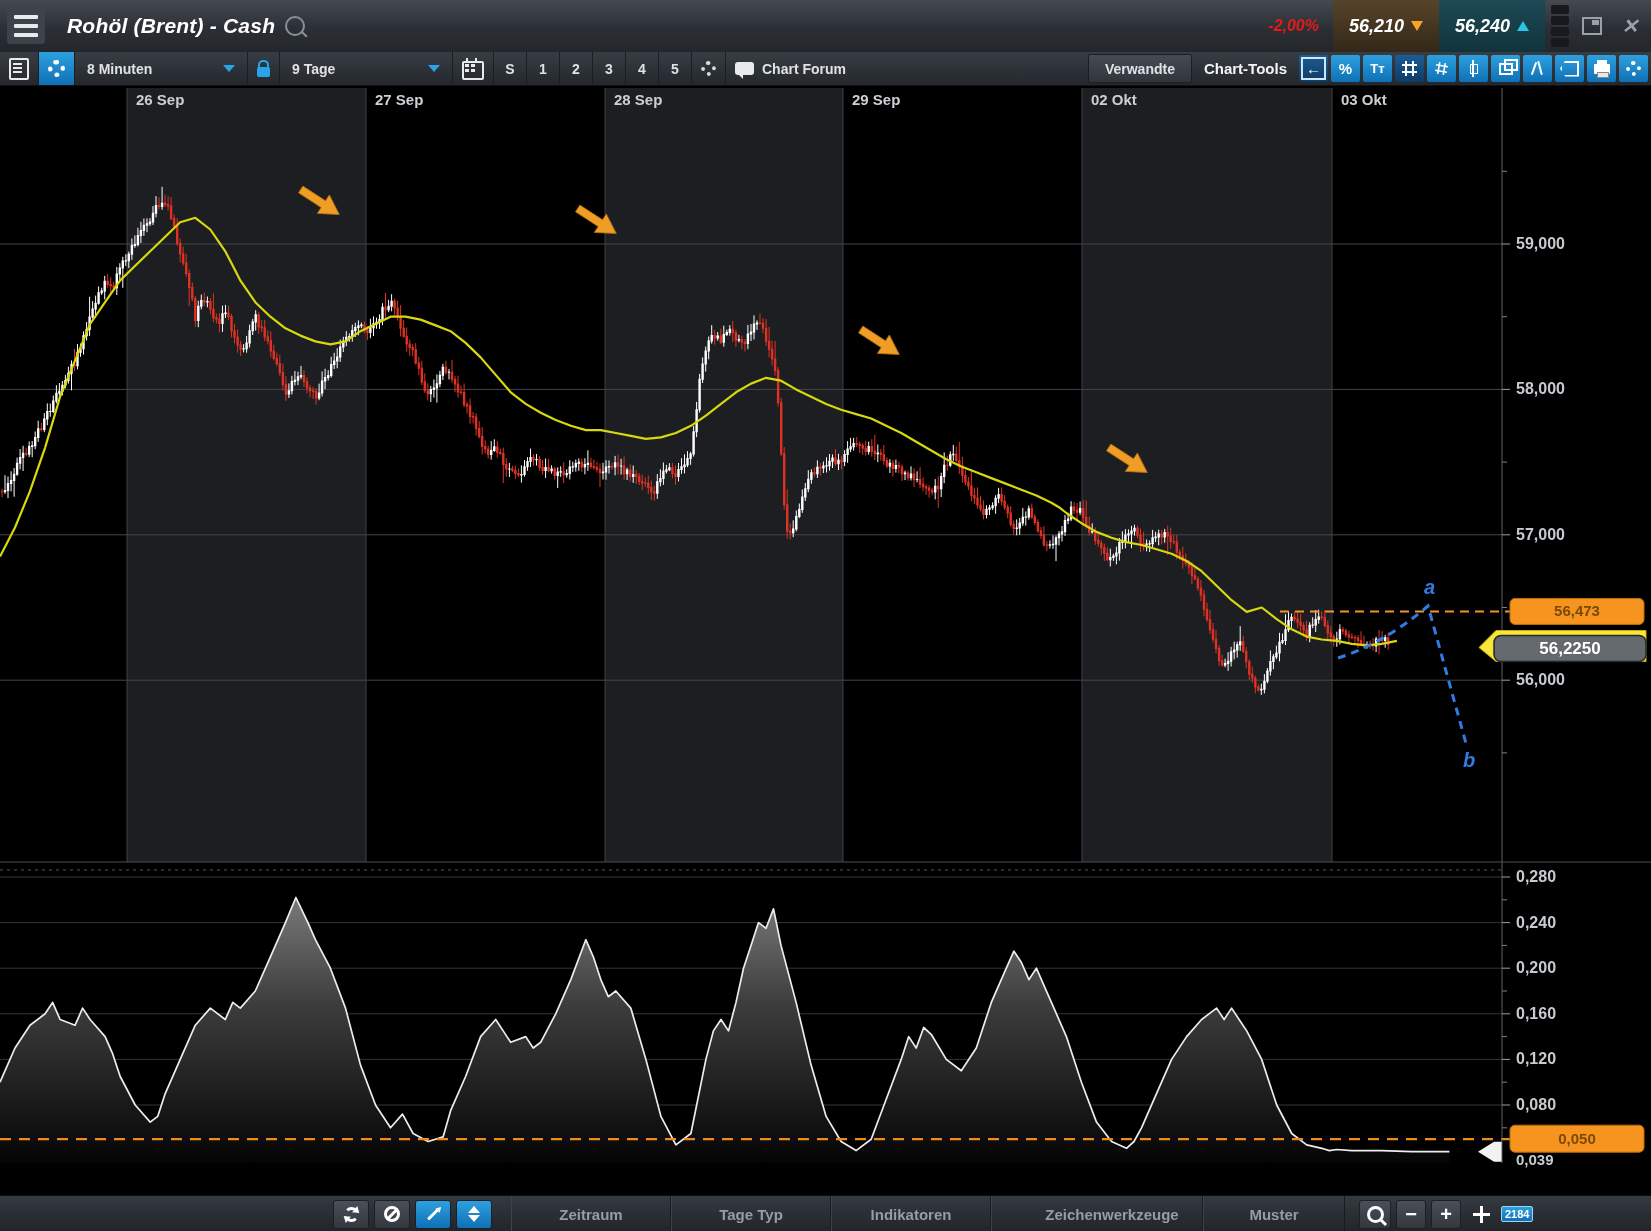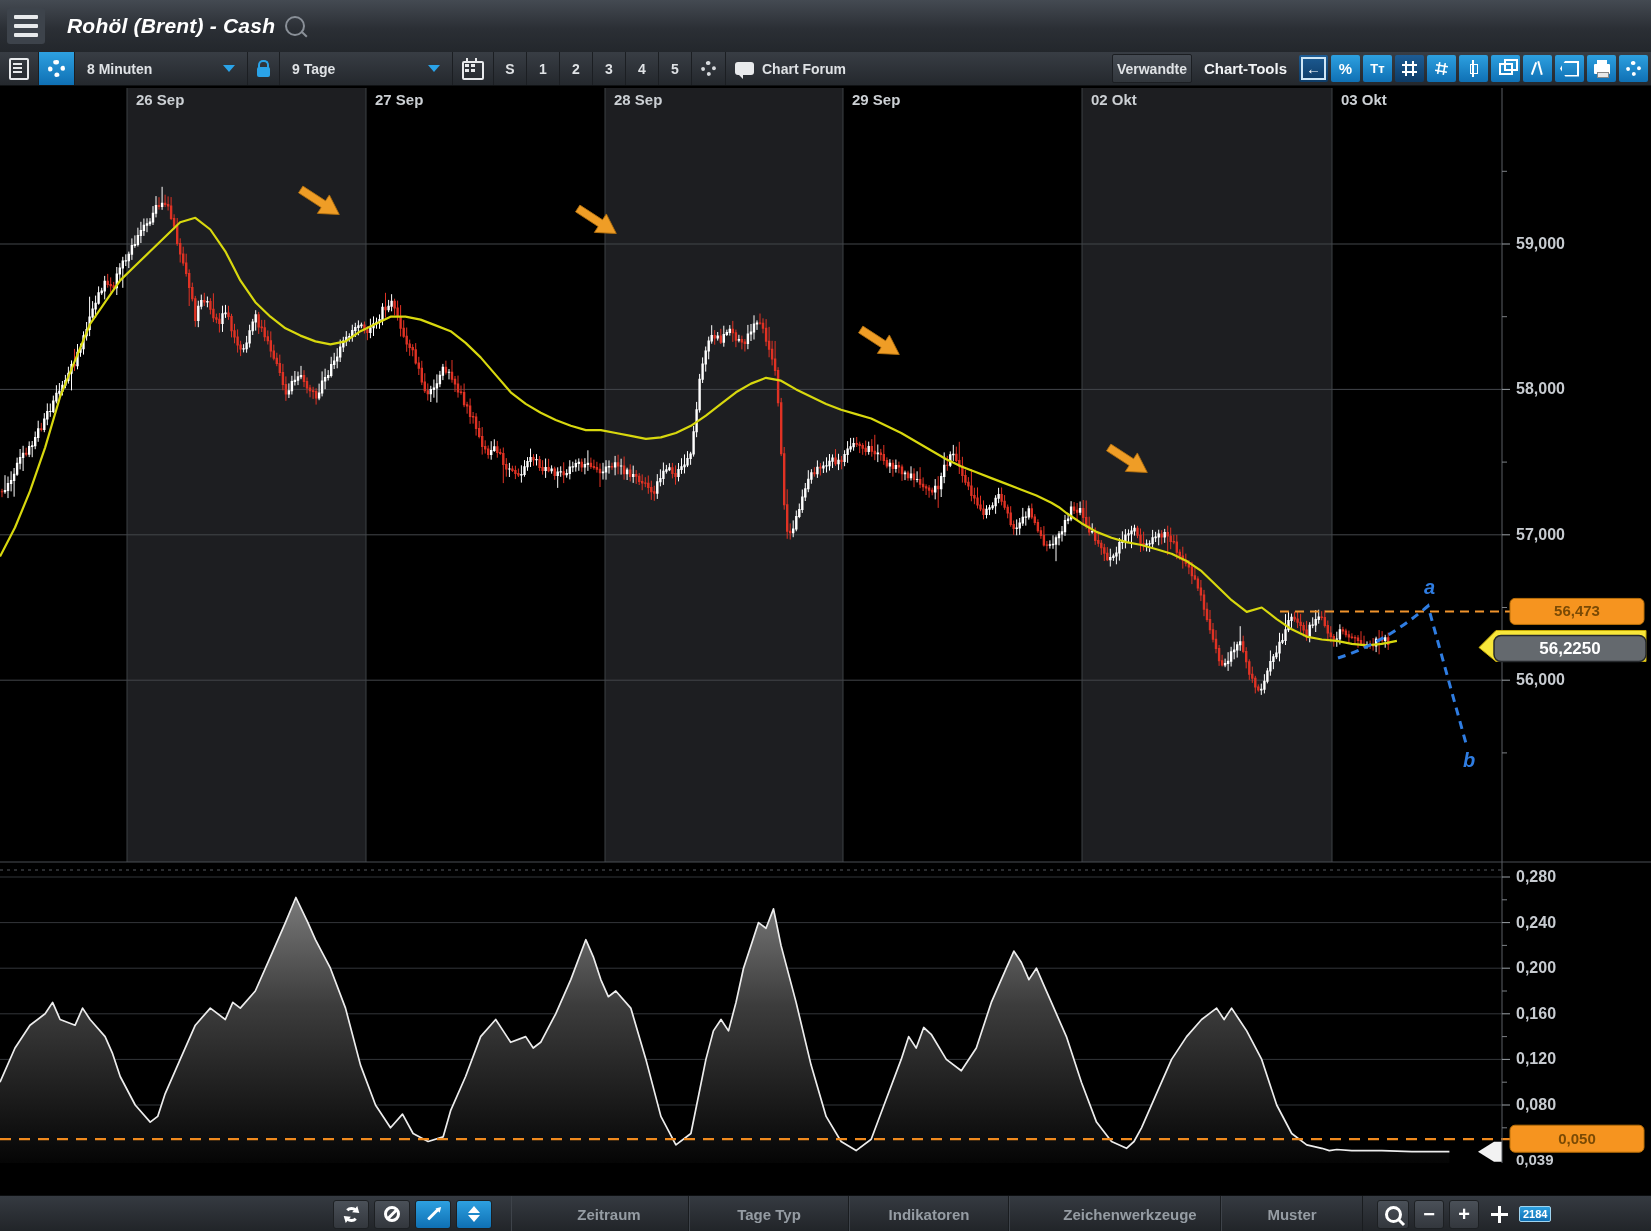--- a/index.html
+++ b/index.html
@@ -50,21 +50,21 @@
     border-bottom:none;border-radius:5px 5px 0 0;}
   .cal{width:18px;height:15px;border:2px solid #e8eaec;border-radius:2px;position:relative;margin-top:3px;}
   .cal::before{content:"";position:absolute;left:1px;top:1px;width:4px;height:3px;background:#e8eaec;
     box-shadow:6px 0 0 #e8eaec,0 5px 0 #e8eaec,6px 5px 0 #e8eaec;}
   .cal::after{content:"";position:absolute;left:2px;top:-5px;width:2px;height:3px;background:#e8eaec;box-shadow:9px 0 0 #e8eaec;}
   .bubble{width:19px;height:13px;background:#e8eaec;border-radius:3px;position:relative;margin-right:8px;}
   .bubble::after{content:"";position:absolute;left:3px;bottom:-4px;border-left:5px solid transparent;
     border-right:0 solid transparent;border-top:5px solid #e8eaec;}
   .spacer{flex:1;border-right:none;}
   .related{background:linear-gradient(#454b53,#31363c);border:1px solid #1b1e22;height:27px;margin-top:0;
-    border-radius:2px;padding:0 4px;}
+    border-radius:2px;padding:0 16px;}
   .toolslabel{color:#f2f4f6;font-size:15px;font-weight:bold;padding:0 12px;border:none;}
   .ibtn{width:29px;height:27px;margin-right:3px;border-radius:2px;display:flex;align-items:center;justify-content:center;
     background:linear-gradient(#2da0e0,#0f70b4);color:#fff;font-weight:bold;font-size:15px;cursor:pointer;}
   .ibtn.dark{background:linear-gradient(#1d5c94,#0d3b66);}
   .ibtn.boxed{outline:2px solid #cfe6f5;outline-offset:-4px;}
   .hashicon{position:relative;width:15px;height:15px;}
   .hashicon::before{content:"";position:absolute;left:0;top:3px;width:15px;height:2px;background:#fff;box-shadow:0 7px 0 #fff;}
   .hashicon::after{content:"";position:absolute;top:0;left:3px;height:15px;width:2px;background:#fff;box-shadow:7px 0 0 #fff;}
   .candleicon{position:relative;width:14px;height:17px;}
   .candleicon i{position:absolute;width:4px;background:#fff;}
@@ -111,20 +111,41 @@
 <div id="app">
 
   <div class="titlebar">
     <div class="hamburger">
         <span></span>
         <span></span>
         <span></span>
       </div>
     <div class="title-text">Rohöl (Brent) - Cash</div>
     <div class="search-icon"></div>
+    <div class="tb-right">
+      <div class="pct">-2,00%</div>
+      <div class="pricebox sell">
+        <span>56,210</span>
+        <span class="arr-down"></span>
+      </div>
+      <div class="pricebox buy">
+        <span>56,240</span>
+        <span class="arr-up"></span>
+      </div>
+      <div class="grip">
+          <i></i>
+          <i></i>
+          <i></i>
+          <i></i>
+        </div>
+      <div class="winbtn">
+          <span class="restore"></span>
+        </div>
+      <div class="winbtn">✕</div>
+    </div>
   </div>
 
   <div class="toolbar">
     <div class="tbtn">
         <span class="listicon"></span>
       </div>
     <div class="tbtn blue">
         <span class="gear"></span>
       </div>
     <div class="tbtn ddl">
@@ -311,21 +332,21 @@
     <div class="bicon blue">
         <span class="pencil"></span>
       </div>
     <div class="bicon blue">
         <span class="updown">
           <i class="u"></i>
           <i class="d"></i>
         </span>
       </div>
     <div style="width:14px;"></div>
-    <div class="bbtn" style="min-width:158px;padding-left:18px;">Zeitraum</div>
+    <div class="bbtn" style="min-width:158px;">Zeitraum</div>
     <div class="bbtn" style="min-width:158px;">Tage Typ</div>
     <div class="bbtn" style="min-width:158px;">Indikatoren</div>
     <div class="bbtn" style="min-width:180px;padding-left:30px;">Zeichenwerkzeuge</div>
     <div class="bbtn" style="min-width:140px;">Muster</div>
     <div style="width:14px;"></div>
     <div class="bicon" style="width:30px;">
         <span class="mag"></span>
       </div>
     <div class="bicon" style="width:28px;color:#fff;font-size:20px;font-weight:bold;">−</div>
     <div class="bicon" style="width:28px;color:#fff;font-size:20px;font-weight:bold;">+</div>

